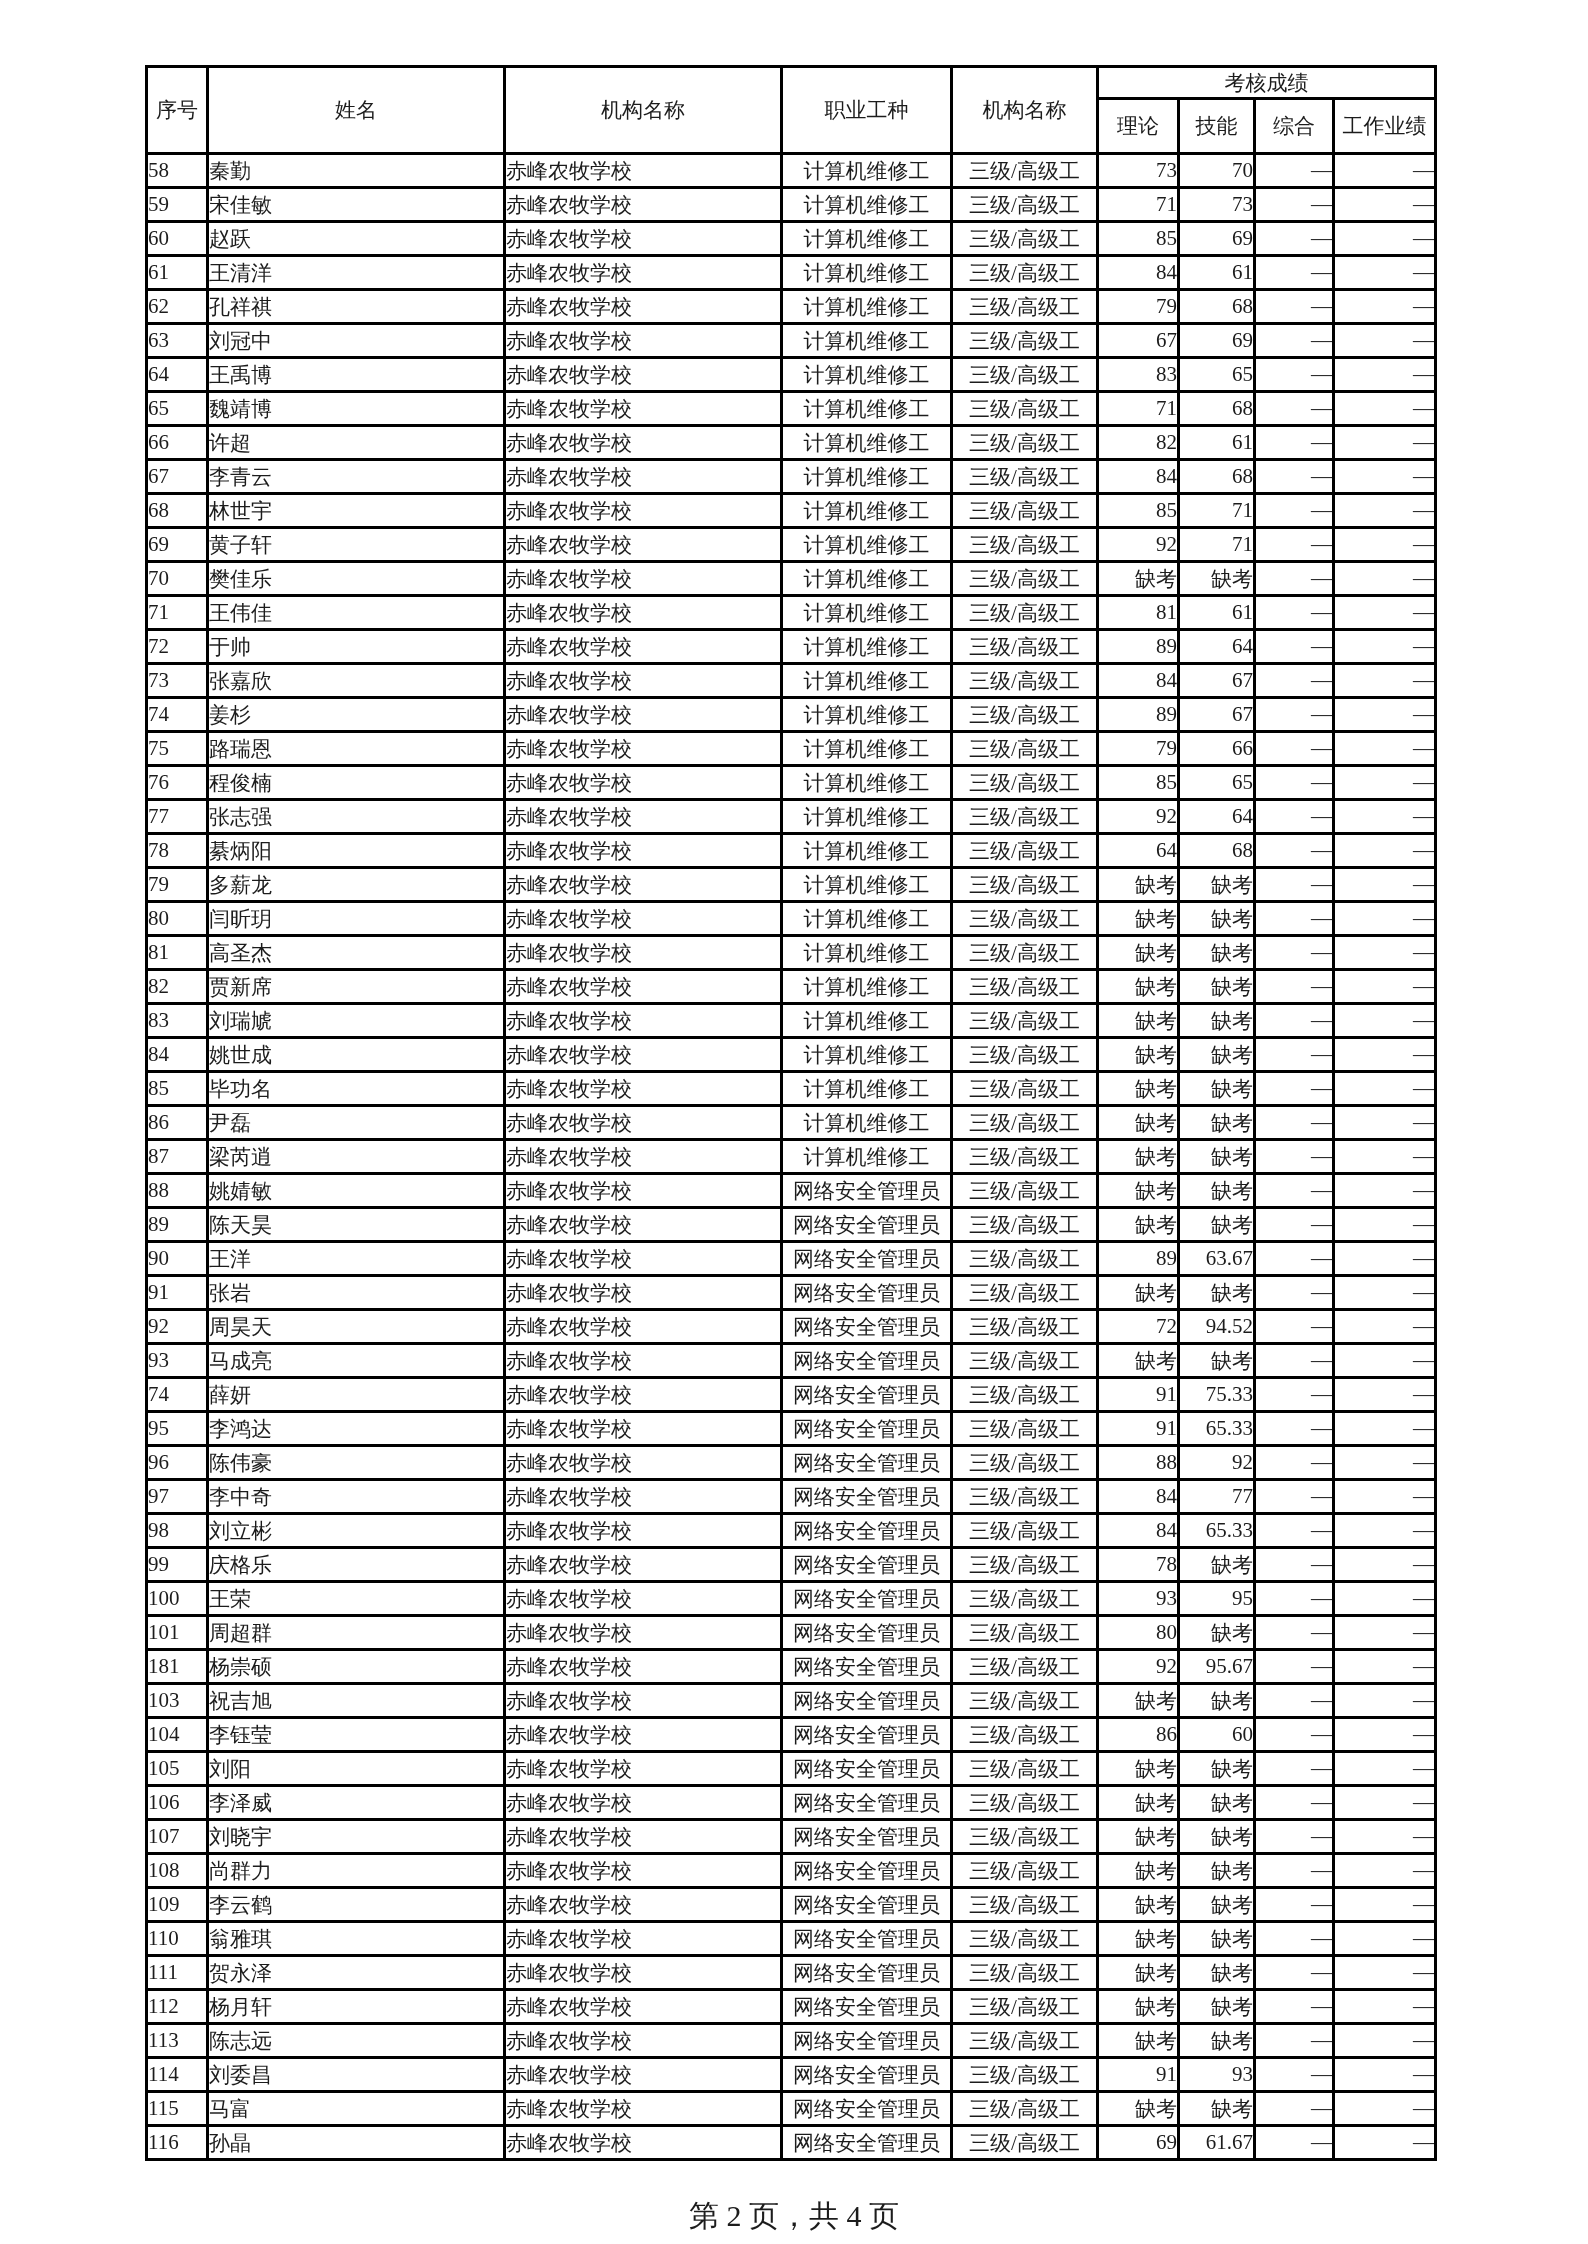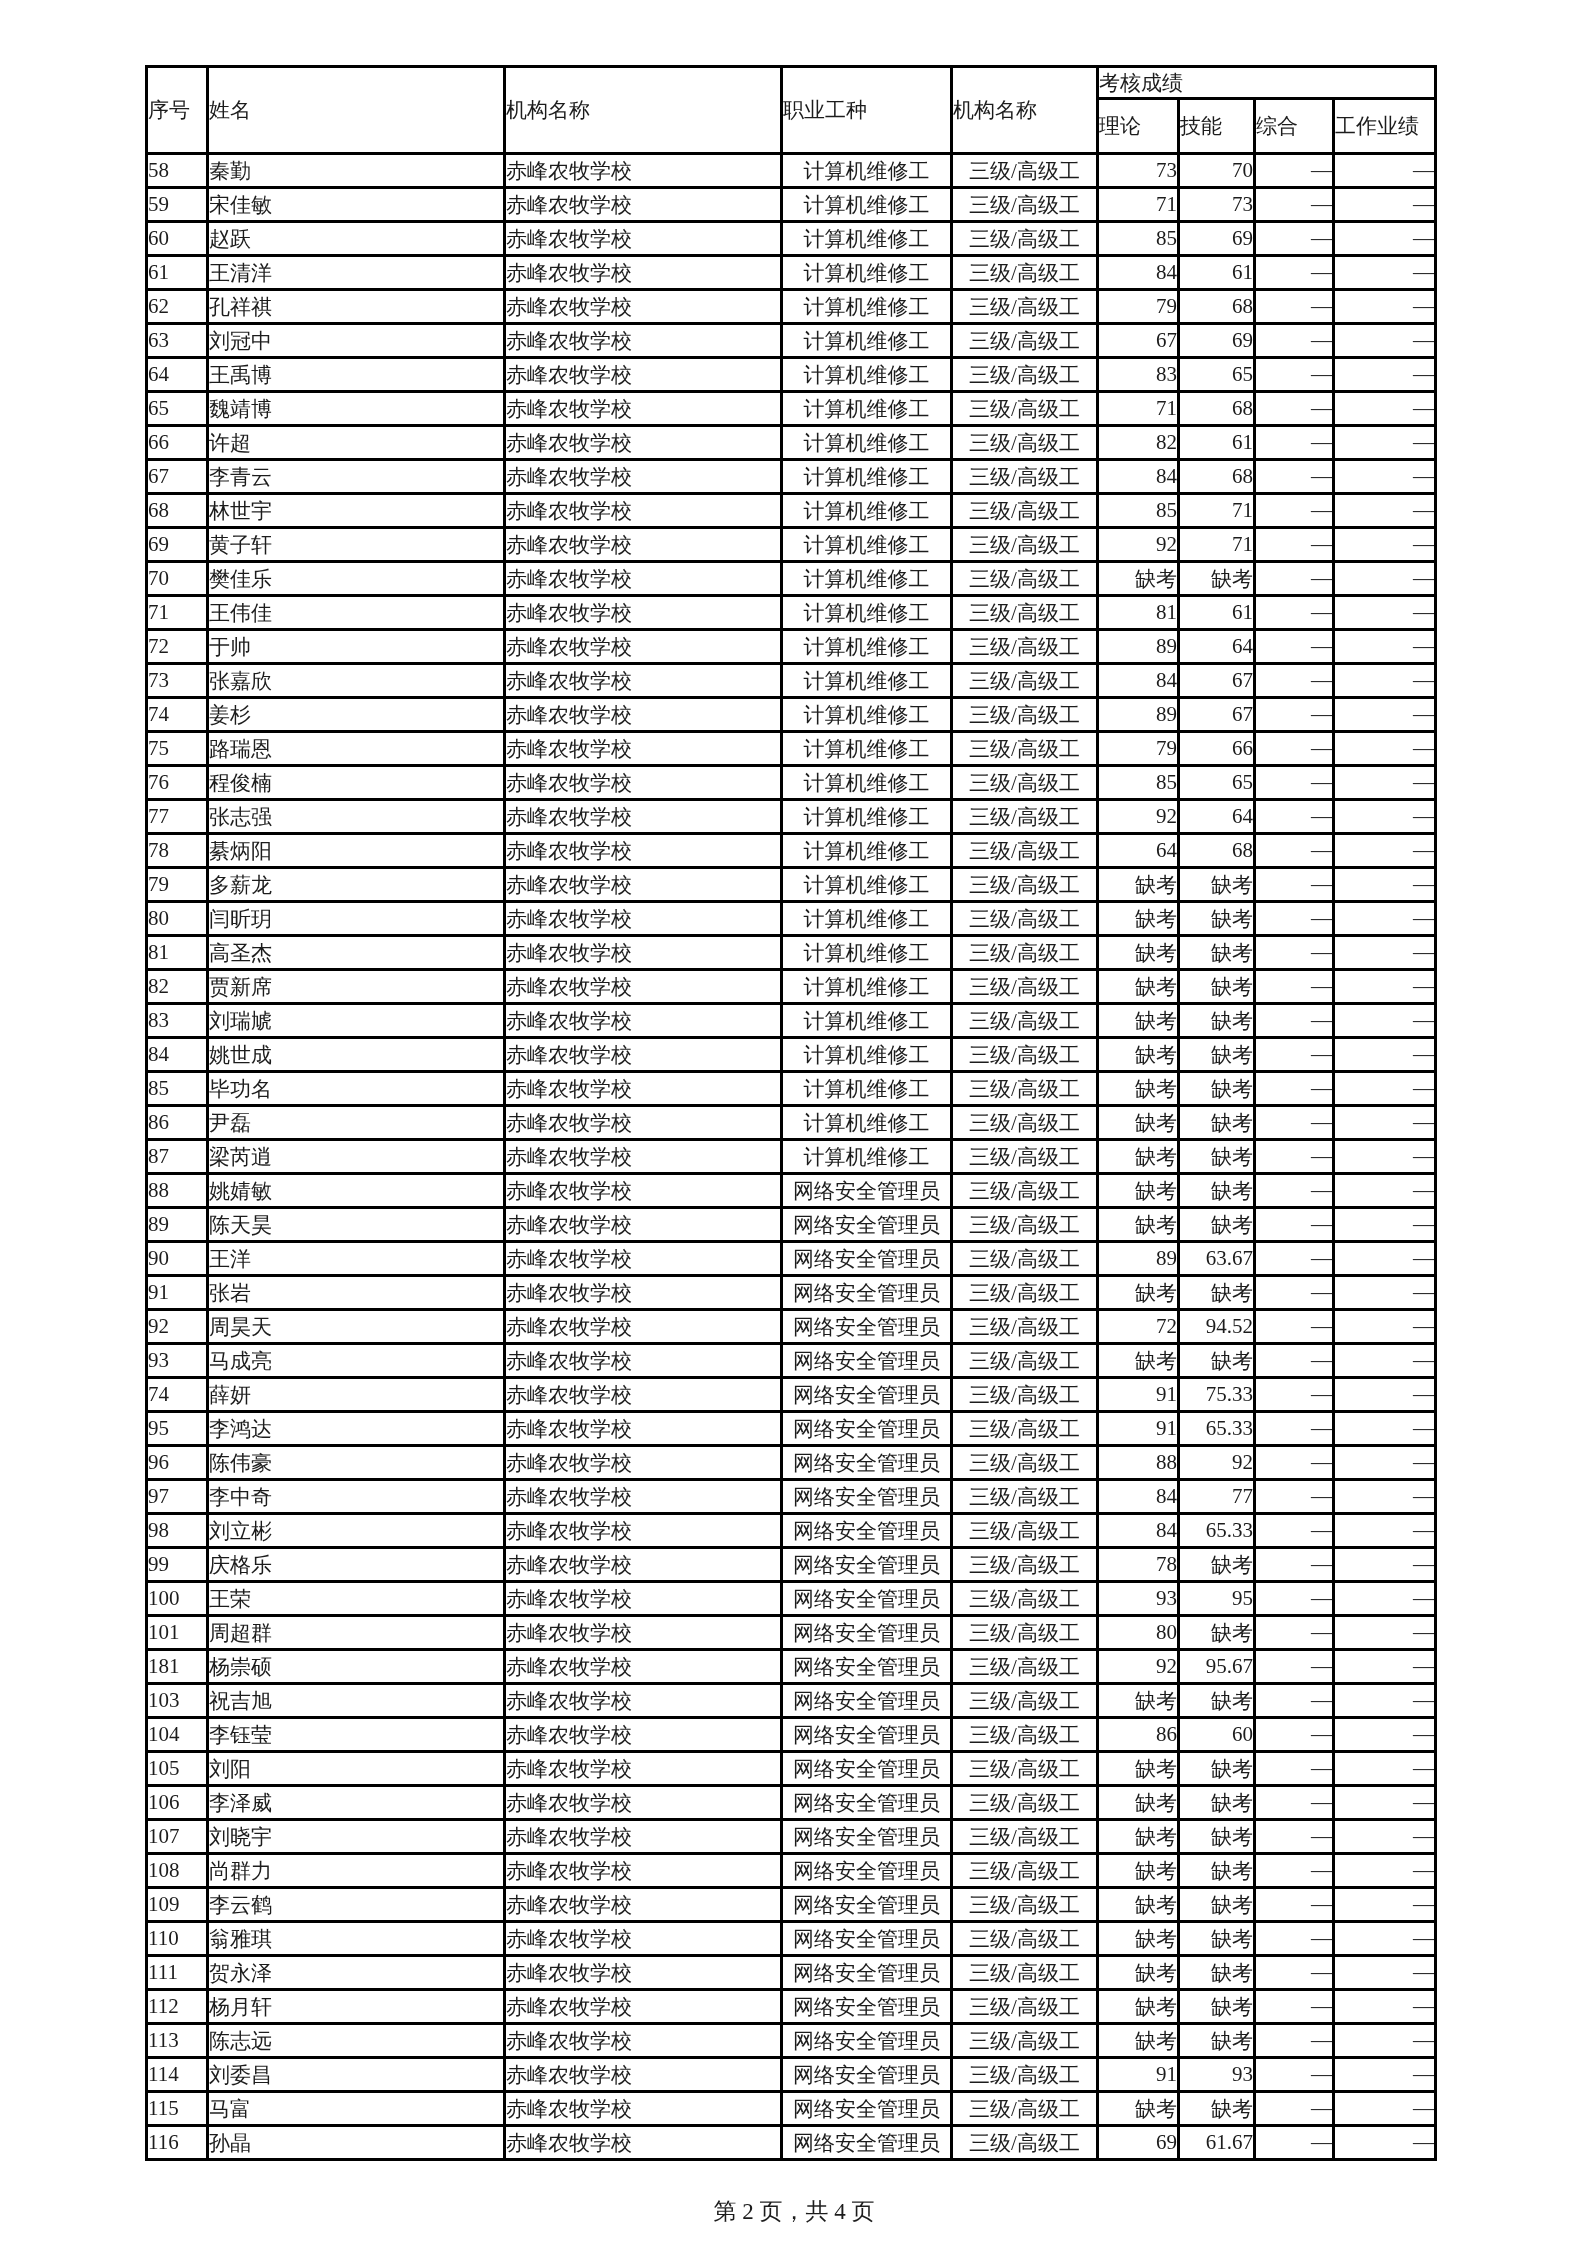--- a/index.html
+++ b/index.html
@@ -15,30 +15,30 @@
     border-collapse:collapse;table-layout:fixed;
   }
   .score-table th,.score-table td{
     border:3px solid #000;
     font-size:21px;font-weight:normal;
     overflow:hidden;white-space:nowrap;
     padding:0;
   }
   .score-table thead tr.group-row th{height:29px;}
   .score-table thead tr.sub-row th{height:52px;}
-  .score-table thead th{text-align:left;vertical-align:middle;}
+  .score-table thead th{text-align:center;vertical-align:middle;}
   .score-table tbody td{height:31px;vertical-align:middle;}
   .th-performance{white-space:normal;padding:0 26px;line-height:25px;}
   .c-no{}
   .c-name,.c-org{text-align:left;padding-left:9px;}
   .c-occupation,.c-level{text-align:center;}
   .c-theory,.c-skill,.c-comprehensive,.c-performance{text-align:right;padding-right:8px;}
   .footer{
     position:absolute;left:0;top:2196px;width:1588px;
-    text-align:center;font-size:23px;color:#1c1c1c;
+    text-align:center;font-size:30px;color:#1c1c1c;
   }
 </style>
 </head>
 <body>
 
 <div class="page">
 
   <table class="score-table">
     <colgroup>
       <col style="width:61px">

